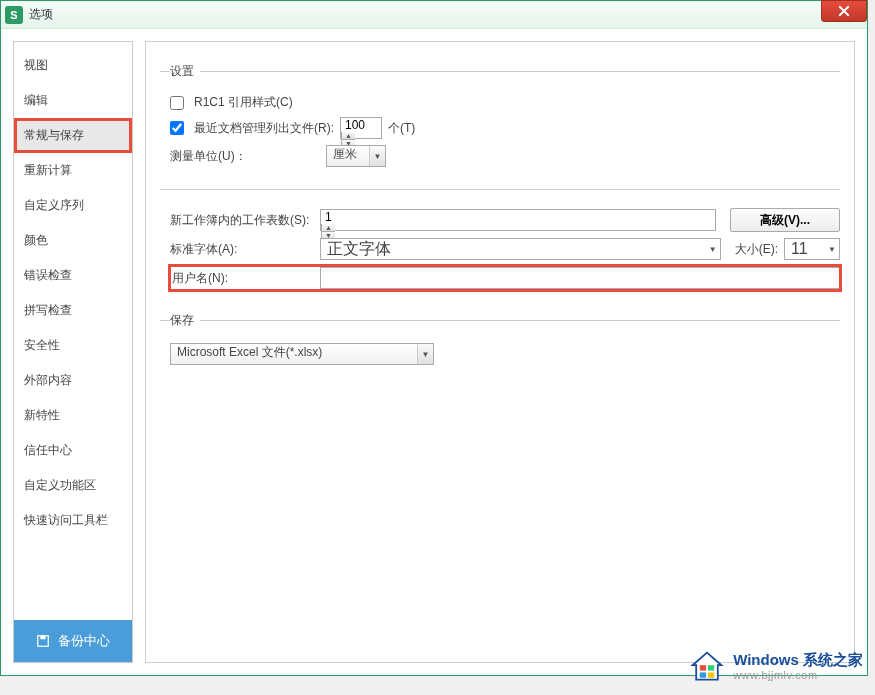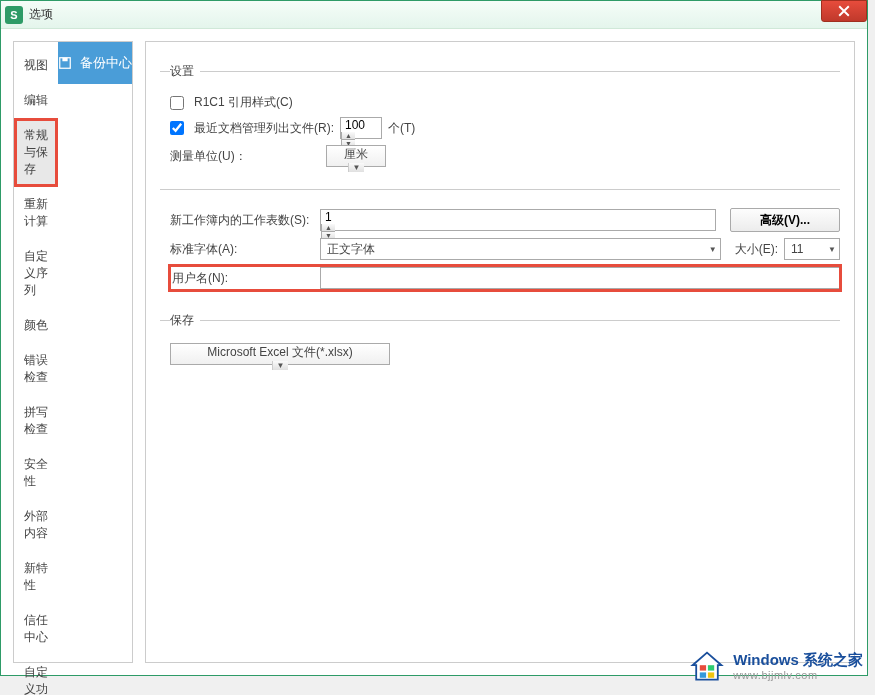--- a/index.html
+++ b/index.html
@@ -8,21 +8,21 @@
     .window { width: 868px; height: 676px; background: #fff; border: 1px solid #2e9b67; position: relative; }
     
     .titlebar { height: 28px; background: linear-gradient(to bottom, #f5fdf8, #e4f5ec); border-bottom: 1px solid #d0e8d8; display: flex; align-items: center; padding: 0 4px; position: relative; }
     .titlebar-icon { width: 18px; height: 18px; background: #2e9b67; border-radius: 3px; margin-right: 6px; display: inline-flex; align-items: center; justify-content: center; color: #fff; font-size: 11px; font-weight: bold; }
     .titlebar-title { font-size: 12px; color: #333; }
     .close-btn { position: absolute; right: 0; top: -1px; width: 46px; height: 22px; background: linear-gradient(to bottom, #e74c3c, #c0392b); border: 1px solid #a03020; border-radius: 0 0 3px 3px; cursor: pointer; display: flex; align-items: center; justify-content: center; }
     .close-btn svg { width: 12px; height: 12px; }
     
     .body-area { display: flex; padding: 12px; gap: 12px; height: calc(100% - 28px); }
     
-    .sidebar { width: 120px; border: 1px solid #ccc; background: #fff; display: flex; flex-direction: row; }
+    .sidebar { width: 120px; border: 1px solid #ccc; background: #fff; display: flex; flex-direction: column; }
     .sidebar-items { flex: 1; padding: 6px 0; }
     .sidebar-item { padding: 9px 10px; font-size: 12px; color: #444; cursor: pointer; }
     .sidebar-item.active { background: #e8e8e8; }
     .sidebar-item.highlight { outline: 3px solid #e74c3c; outline-offset: -3px; }
     .backup-btn { margin: 0; height: 42px; background: #4a9dd8; color: #fff; display: flex; align-items: center; justify-content: center; gap: 8px; font-size: 13px; cursor: pointer; }
     .backup-btn-icon { width: 14px; height: 14px; }
     
     .content { flex: 1; border: 1px solid #ccc; background: #fff; padding: 21px 14px; font-size: 12px; color: #444; overflow: auto; }
     
     fieldset { border: none; border-top: 1px solid #ccc; padding: 8px 0 12px 10px; margin-bottom: 4px; }
@@ -32,26 +32,26 @@
     .row label { font-size: 12px; color: #444; }
     
     input[type="checkbox"] { width: 14px; height: 14px; margin-right: 4px; }
     
     .spinbox { display: inline-flex; border: 1px solid #aaa; height: 22px; background: #fff; flex-direction: column; }
     .spinbox input { border: none; width: 40px; padding: 0 4px; font-size: 12px; outline: none; }
     .spinbox .sp-btns { display: flex; flex-direction: column; width: 14px; border-left: 1px solid #aaa; }
     .spinbox .sp-btns div { flex: 1; background: linear-gradient(#fafafa,#e0e0e0); display:flex; align-items:center; justify-content:center; font-size:7px; cursor:pointer; color:#555; }
     .spinbox .sp-btns div:first-child { border-bottom: 1px solid #aaa; }
     
-    .combo { display: inline-flex; border: 1px solid #aaa; height: 22px; background: linear-gradient(#fff,#f0f0f0); align-items: center; position: relative; flex-direction: column; }
+    .combo { display: inline-flex; border: 1px solid #aaa; height: 22px; background: linear-gradient(#fff,#f0f0f0); align-items: flex-start; position: relative; }
     .combo span { padding: 0 6px; font-size: 12px; flex: 1; }
     .combo .arrow { width: 16px; text-align: center; font-size: 8px; color: #555; border-left:1px solid #ccc; height:100%; display:flex; align-items:center; justify-content:center; background:linear-gradient(#fafafa,#e0e0e0); }
     
     .combo-flat { display: inline-flex; border: 1px solid #aaa; height: 22px; background: #fff; align-items: center; }
-    .combo-flat span { padding: 0 6px; font-size: 12px; flex: 1; }
+    .combo-flat span { padding: 0 6px; font-size: 16px; flex: 1; }
     .combo-flat .arrow { width: 14px; text-align: center; font-size: 8px; color: #555; }
     
     .text-input { border: 1px solid #aaa; height: 22px; padding: 0 4px; font-size: 12px; background: #fff; }
     
     .btn { height: 24px; padding: 0 18px; border: 1px solid #aaa; background: linear-gradient(#fdfdfd,#ececec); border-radius: 2px; font-size: 12px; cursor: pointer; font-weight: bold; }
     
     .hl-red { outline: 3px solid #e74c3c; outline-offset: -1px; }
     
     .watermark { position: absolute; right: 12px; bottom: 10px; display: flex; align-items: center; gap: 8px; font-size: 12px; }
     .watermark-icon { width: 36px; height: 36px; }
@@ -161,21 +161,21 @@
 
         <div class="row hl-red" style="padding:1px 0">
           <label style="width:144px;padding-left:2px">用户名(N):</label>
           <input class="text-input" style="flex: 1 1 0%;" value="">
         </div>
       </fieldset>
 
       <fieldset>
         <legend>保存</legend>
         <div class="row">
-          <div class="combo" style="width:220px">
+          <div class="combo" style="width:264px">
             <span>Microsoft Excel 文件(*.xlsx)</span>
             <div class="arrow">▼</div>
           </div>
         </div>
       </fieldset>
 
     </div>
   </div>
 </div>
 

